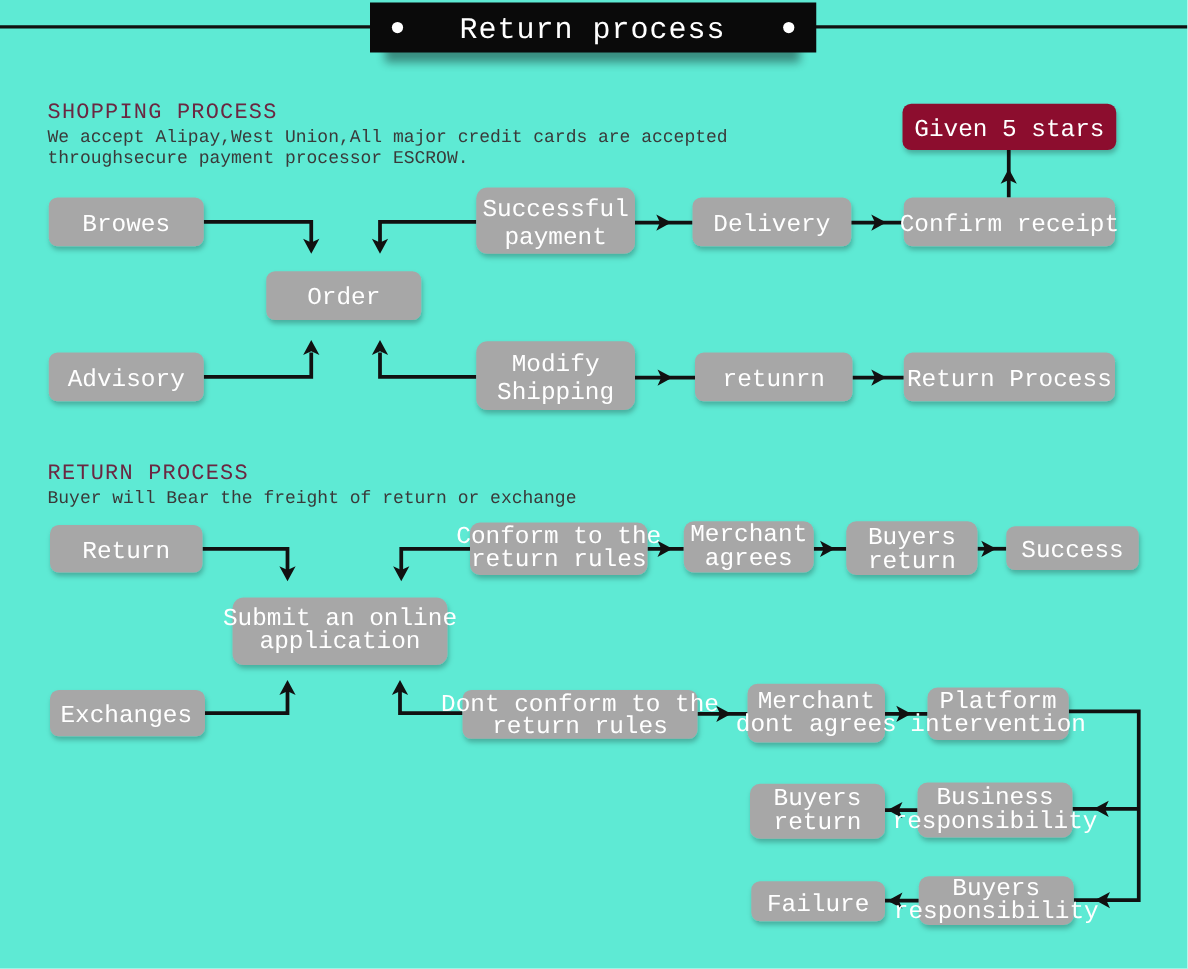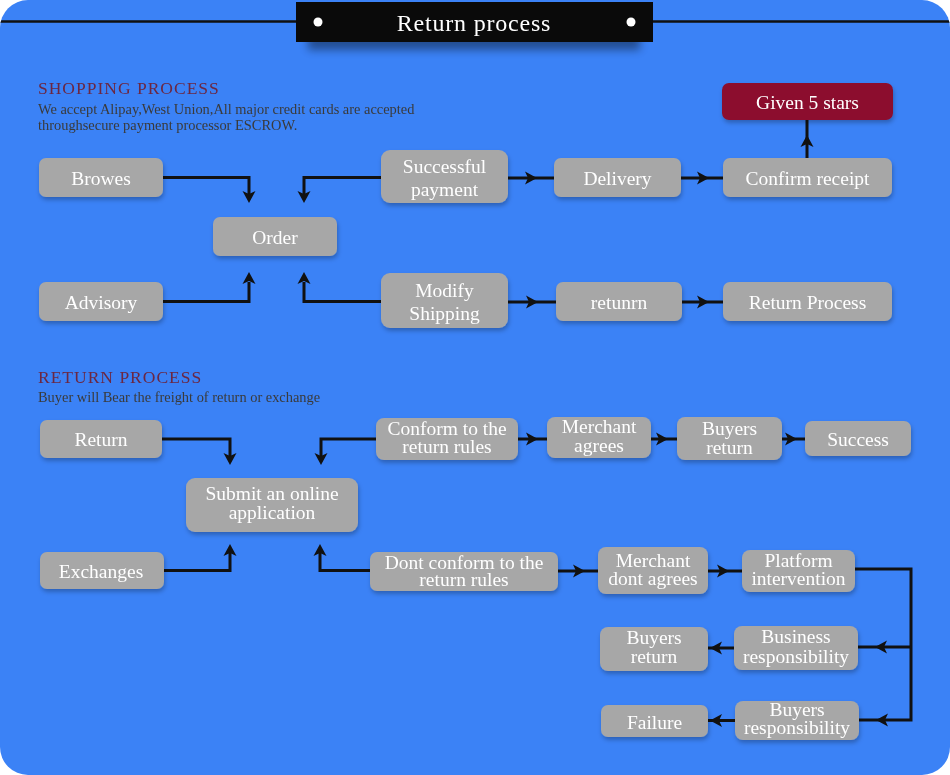--- a/index.html
+++ b/index.html
@@ -1,17 +1,17 @@
 <!DOCTYPE html>
 <html><head>
 <meta charset="utf-8">
 <style>
   html,body{margin:0;padding:0;background:#ffffff;}
-  .stage{position:relative;width:950px;height:775px;background:#3b82f6;overflow:hidden;
-    font-family:Liberation Serif, serif;border-radius:28px;}
+  .stage{position:relative;width:950px;height:775px;background:#5eead4;overflow:hidden;
+    font-family:Liberation Mono, monospace;}
   svg{display:block;}
 </style>
 </head>
 <body>
 <div class="stage">
 <svg width="950" height="775" viewBox="0 0 950 775">
   <defs>
     <filter id="soft" x="-20%" y="-20%" width="140%" height="160%">
       <feDropShadow dx="1" dy="3" stdDeviation="2" flood-color="#000" flood-opacity="0.25"></feDropShadow>
     </filter>

